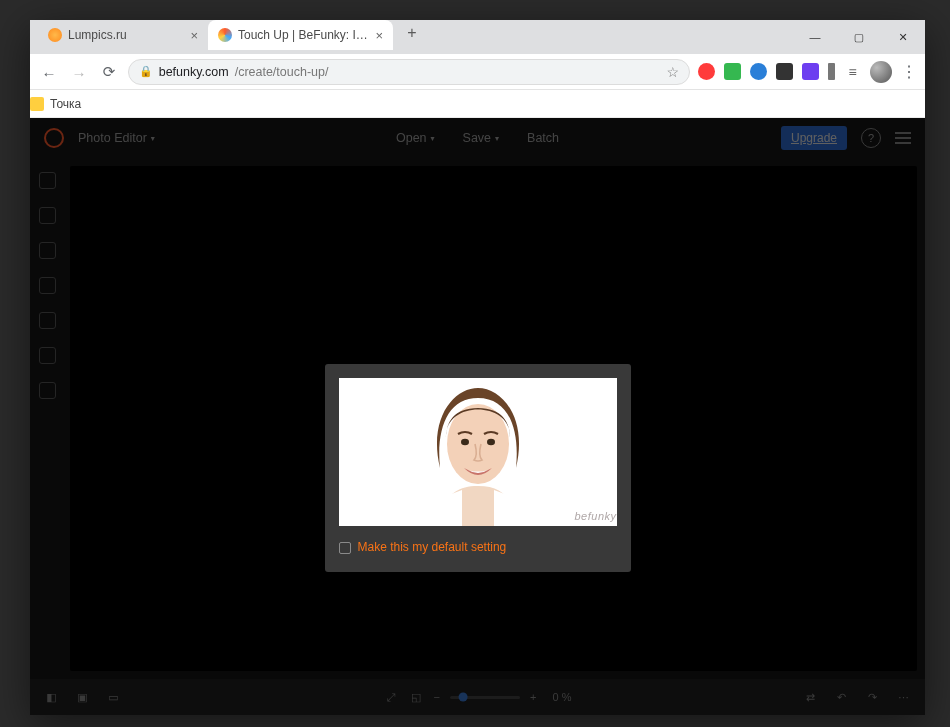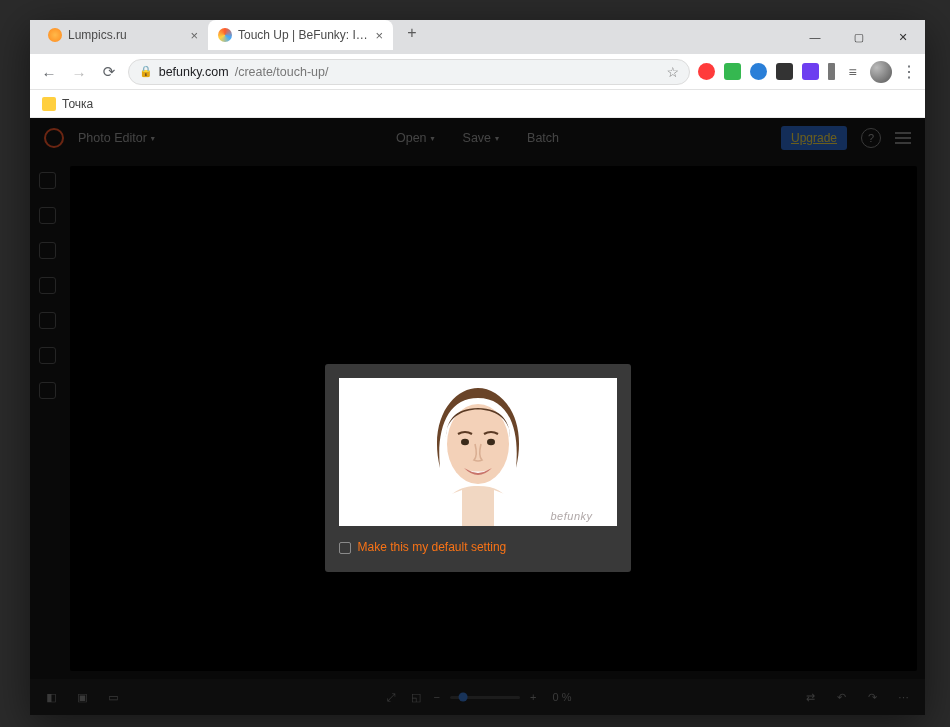--- a/index.html
+++ b/index.html
@@ -35,42 +35,42 @@
   .toolbar{height:36px;background:var(--chrome-toolbar);display:flex;align-items:center;padding:0 8px;gap:8px;border-bottom:1px solid #e3e3e3;}
   .nav-icn{width:22px;height:22px;display:flex;align-items:center;justify-content:center;color:#5f6368;font-size:15px;}
   .addr{flex:1;height:26px;border:1px solid #dcdcdc;border-radius:14px;display:flex;align-items:center;padding:0 10px;font-size:12.5px;color:#202124;gap:6px;background:#f1f3f4;}
   .addr .lock{color:#5f6368;font-size:11px;}
   .addr .url-dim{color:#777;}
   .ext{display:flex;gap:9px;align-items:center;}
   .ext .ic{width:17px;height:17px;border-radius:3px;}
   .avatar{width:22px;height:22px;border-radius:50%;background:radial-gradient(circle at 30% 30%, #bbb, #555);}
   .menuDots{font-size:16px;color:#5f6368;}
   
-  .bookbar{height:28px;background:#fff;display:flex;align-items:center;padding:0 12px;font-size:12px;color:#444;gap:6px;border-bottom:1px solid #ececec;}
+  .bookbar{height:28px;background:#fff;display:flex;align-items:center;padding:0 0;font-size:12px;color:#444;gap:6px;border-bottom:1px solid #ececec;}
   .bookbar .bicon{width:14px;height:14px;background:#ffcf3f;border-radius:2px;}
   
   .app{flex:1; background:var(--app-dark); position:relative; display:flex; flex-direction:column;}
   .dim-overlay{position:absolute;inset:0;background:rgba(0,0,0,.58);z-index:5;pointer-events:none;}
   .app-header{height:40px;display:flex;align-items:center;padding:0 14px;color:var(--app-header-text);font-size:12.5px;gap:14px;}
   .logo-ring{width:20px;height:20px;border-radius:50%;border:2px solid #ff5a2b;box-sizing:border-box;}
   .hdr-center{position:absolute;left:50%;transform:translateX(-50%);display:flex;gap:28px;justify-content:center;}
   .hdr-item{display:flex;align-items:center;gap:4px;}
   .caret{font-size:8px;}
   .hdr-right{margin-left:auto;display:flex;align-items:center;gap:14px;}
-  .upgrade{background:#2f6bd1;color:#fde047;padding:5px 10px;border-radius:3px;font-size:12px;text-decoration:underline;}
+  .upgrade{background:#2f6bd1;color:#e5e5e5;padding:5px 10px;border-radius:3px;font-size:12px;text-decoration:underline;}
   .help-c{width:20px;height:20px;border:1.5px solid #888;border-radius:50%;display:flex;align-items:center;justify-content:center;font-size:11px;}
   .burger{display:flex;flex-direction:column;gap:3px;}
   .burger span{width:16px;height:2px;background:#888;display:block;}
   .left-rail{position:absolute;left:0;top:40px;bottom:36px;width:34px;display:flex;flex-direction:column;align-items:center;gap:18px;padding-top:14px;}
   .rail-ic{width:17px;height:17px;border:1.3px solid #5a5a5a;border-radius:3px;}
   .canvas{position:absolute;left:40px;right:8px;top:48px;bottom:44px;background:#000;border-radius:2px;}
   
   .modal{position:absolute;z-index:10;left:50%;top:246px;transform:translateX(-50%);width:306px;background:var(--modal-bg);border-radius:3px;padding:14px 14px 18px;color:var(--modal-text);font-size:12.5px;}
   .modal .thumb{width:100%;height:148px;background:#fff;position:relative;overflow:hidden;display:flex;align-items:flex-end;justify-content:center;}
-  .wm{position:absolute;right:24px;bottom:4px;font-size:11px;color:#b0a8a8;font-style:italic;letter-spacing:.5px;}
+  .wm{position:absolute;right:0;bottom:4px;font-size:11px;color:#b0a8a8;font-style:italic;letter-spacing:.5px;}
   .modal-text{margin-top:14px;line-height:1.45;font-size:12.2px;color:#cfcfcf;}
   .chk-row{margin-top:14px;display:flex;align-items:flex-end;gap:7px;font-size:12px;color:#f97316;}
   .chk{width:12px;height:12px;border:1.4px solid #8a8a8a;border-radius:2px;}
   .btn-row{margin-top:22px;display:flex;justify-content:flex-end;gap:10px;align-items:center;}
   .btn{padding:8px 14px;border-radius:3px;font-size:12.5px;font-weight:600;border:none;color:#fff;}
   .btn-grey{background:var(--btn-grey);}
   .btn-blue{background:var(--btn-blue);border:1px solid #2a5fa8;}
   .highlight{border:4px solid var(--highlight-red);border-radius:9px;padding:6px;display:inline-flex;}
   
   .bottom{position:absolute;left:0;right:0;bottom:0;height:36px;background:var(--bottom-bar);display:flex;align-items:center;padding:0 14px;color:#8a8a8a;font-size:11px;gap:16px;}

